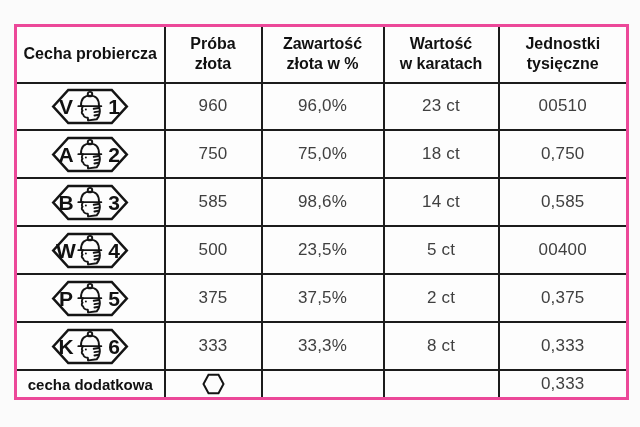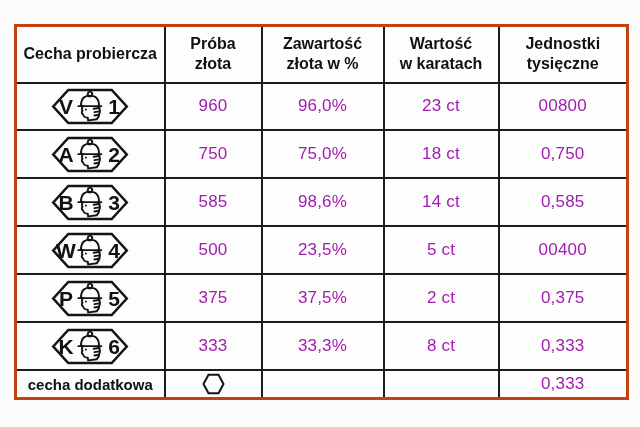--- a/index.html
+++ b/index.html
@@ -27,37 +27,37 @@
   }
   table.hallmark-table th,
   table.hallmark-table td {
     border: 2px solid #1c1c1c;
     text-align: center;
     vertical-align: middle;
     padding: 0;
     overflow: hidden;
   }
   table.hallmark-table {
-    border: 3px solid #c2410c;
+    border: 3px solid #ec4899;
     padding-left: 48px;
   }
   thead tr { height: 57px; }
   tbody tr.data-row { height: 46px; }
   tbody tr.footer-row { height: 27px; }
   th {
     font-size: 16px;
     font-weight: bold;
     line-height: 1.25;
     white-space: pre-line;
     color: #111;
   }
   td.value-cell {
     font-size: 17px;
     font-weight: 400;
-    color: #a21caf;
+    color: #404040;
     letter-spacing: 0.2px;
   }
   td.label-cell {
     font-size: 15px;
     font-weight: bold;
     color: #111;
   }
   svg.hallmark {
     width: 78px;
     height: 39px;
@@ -133,21 +133,21 @@
         <svg class="hallmark" viewBox="0 0 104 52">
           <use href="#stamp-hex"></use>
             <use href="#knight-head"></use>
           <text class="hm-letter" x="20" y="36">V</text>
           <text class="hm-digit" x="84" y="36">1</text>
         </svg>
       </td>
       <td class="value-cell">960</td>
       <td class="value-cell">96,0%</td>
       <td class="value-cell">23 ct</td>
-      <td class="value-cell">00800</td>
+      <td class="value-cell">00510</td>
     </tr>
     <tr class="data-row">
       <td>
         <svg class="hallmark" viewBox="0 0 104 52">
           <use href="#stamp-hex"></use>
             <use href="#knight-head"></use>
           <text class="hm-letter" x="20" y="36">A</text>
           <text class="hm-digit" x="84" y="36">2</text>
         </svg>
       </td>

